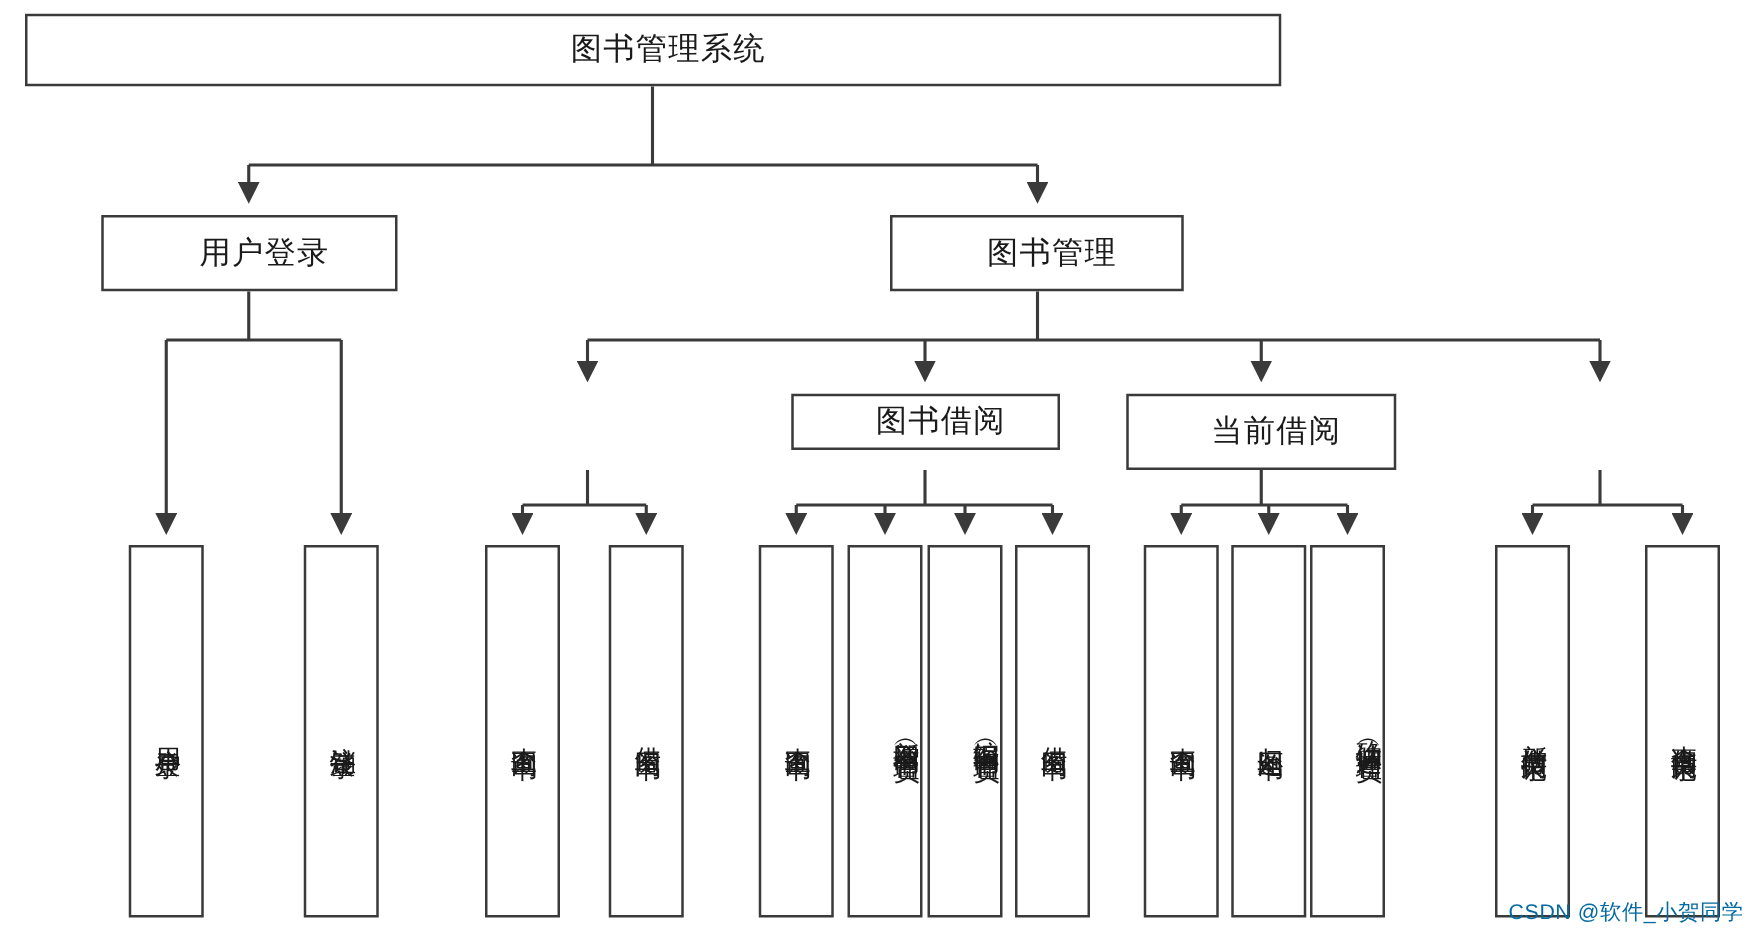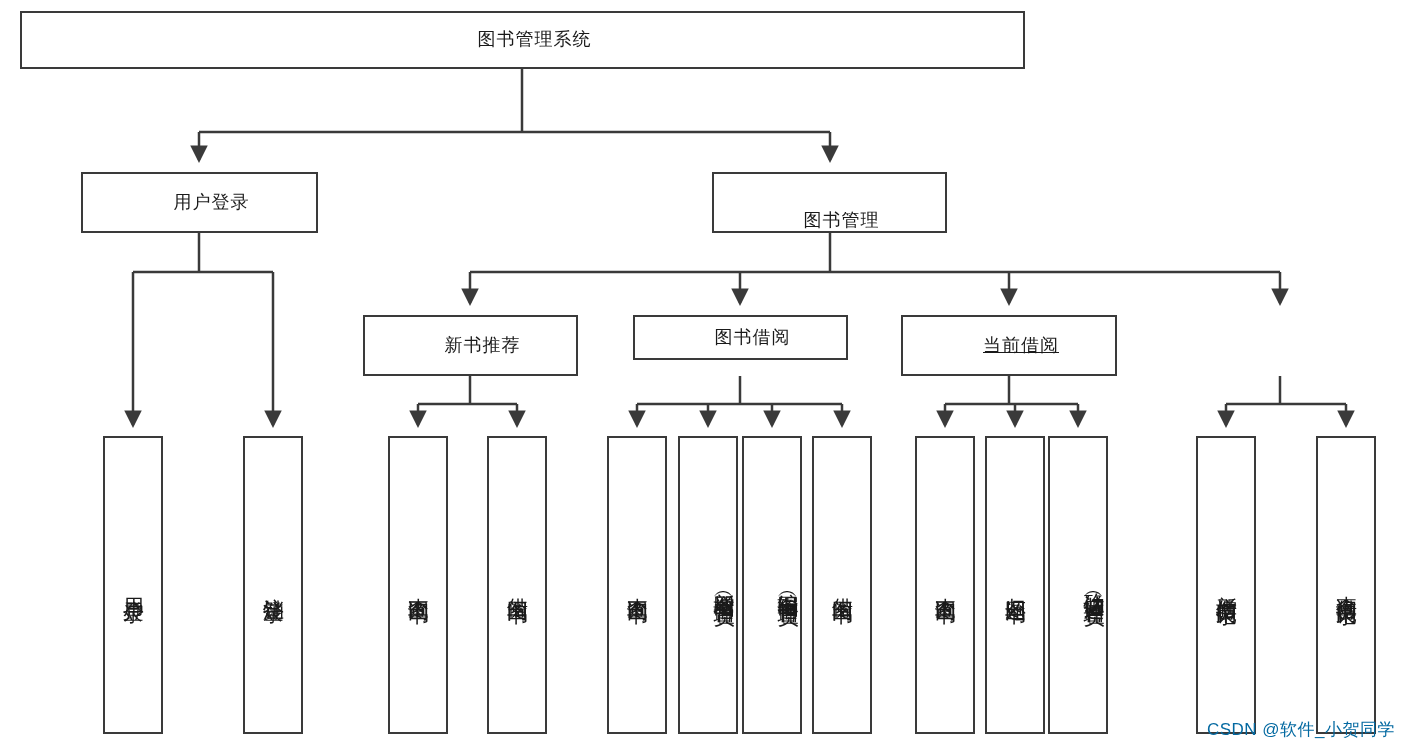--- a/index.html
+++ b/index.html
@@ -22,21 +22,21 @@
     box-sizing: border-box;
     border: 2px solid #3a3a3a;
     background: #ffffff;
     display: flex;
     align-items: center;
     justify-content: center;
     color: #1a1a1a;
     line-height: 1.18;
   }
   .node.horiz {
-    font-size: 18px;
+    font-size: 25px;
     letter-spacing: 1px;
     padding-left: 24px;
   }
   .node.vert {
     writing-mode: vertical-rl;
     text-orientation: upright;
     font-size: 21px;
     letter-spacing: 2px;
     padding: 2px 0;
   }
@@ -117,31 +117,28 @@
     </g>
   </svg>
 
   <div class="node horiz" style="left:20px; top:11px; width:1005px; height:58px;">
     <span>图书管理系统</span>
   </div>
 
   <div class="node horiz" style="left:81px; top:172px; width:237px; height:61px;">
     <span>用户登录</span>
   </div>
-  <div class="node horiz" style="left:712px; top:172px; width:235px; height:61px;align-items:flex-end;">
+  <div class="node horiz" style="left:712px; top:172px; width:235px; height:61px;">
     <span>图书管理</span>
   </div>
 
-  <div class="node horiz" style="left:363px; top:315px; width:215px; height:61px;">
-    <span>新书推荐</span>
-  </div>
   <div class="node horiz" style="left:633px; top:315px; width:215px; height:45px;">
     <span>图书借阅</span>
   </div>
-  <div class="node horiz" style="left:901px; top:315px; width:216px; height:61px;text-decoration:underline;">
+  <div class="node horiz" style="left:901px; top:315px; width:216px; height:61px;">
     <span>当前借阅</span>
   </div>
 
   <div class="node vert" style="left:103px; top:436px; width:60px; height:298px;">
     <span>用户登录</span>
   </div>
   <div class="node vert" style="left:243px; top:436px; width:60px; height:298px;">
     <span>注销登录</span>
   </div>
 

